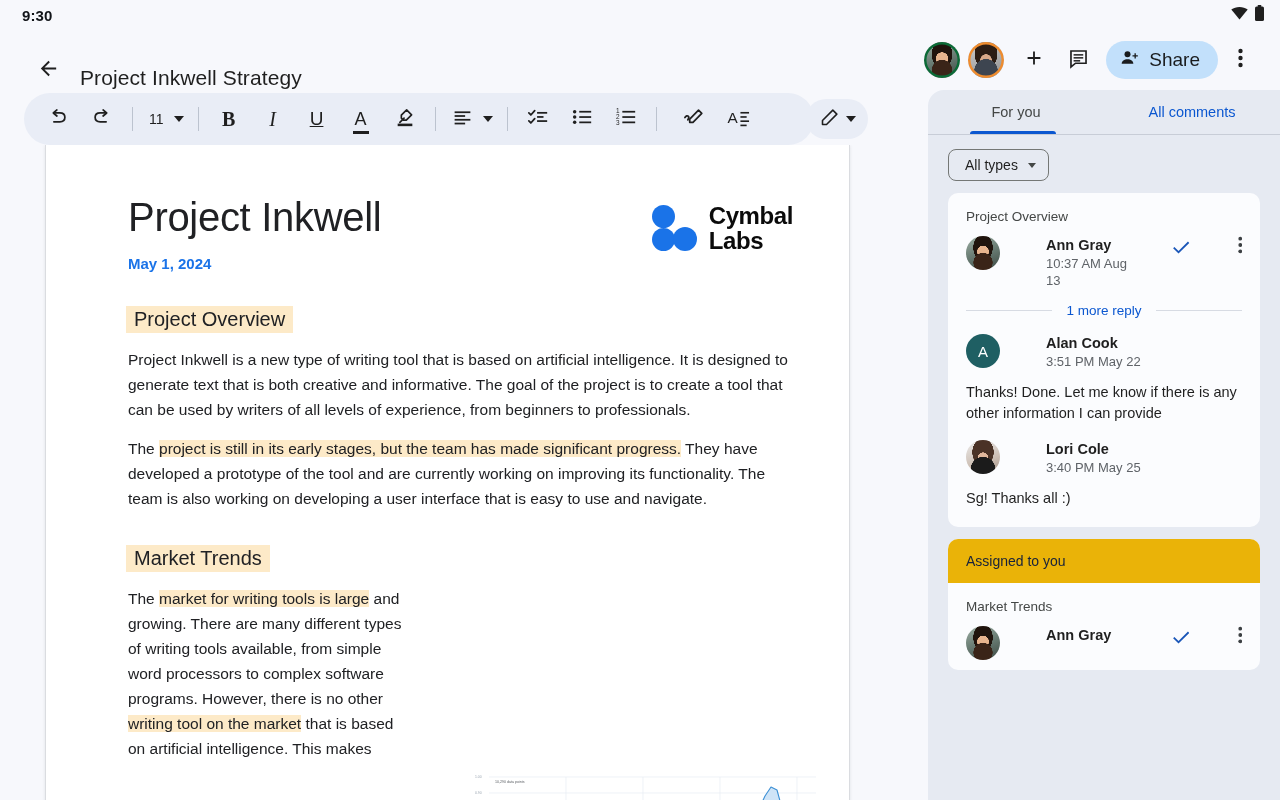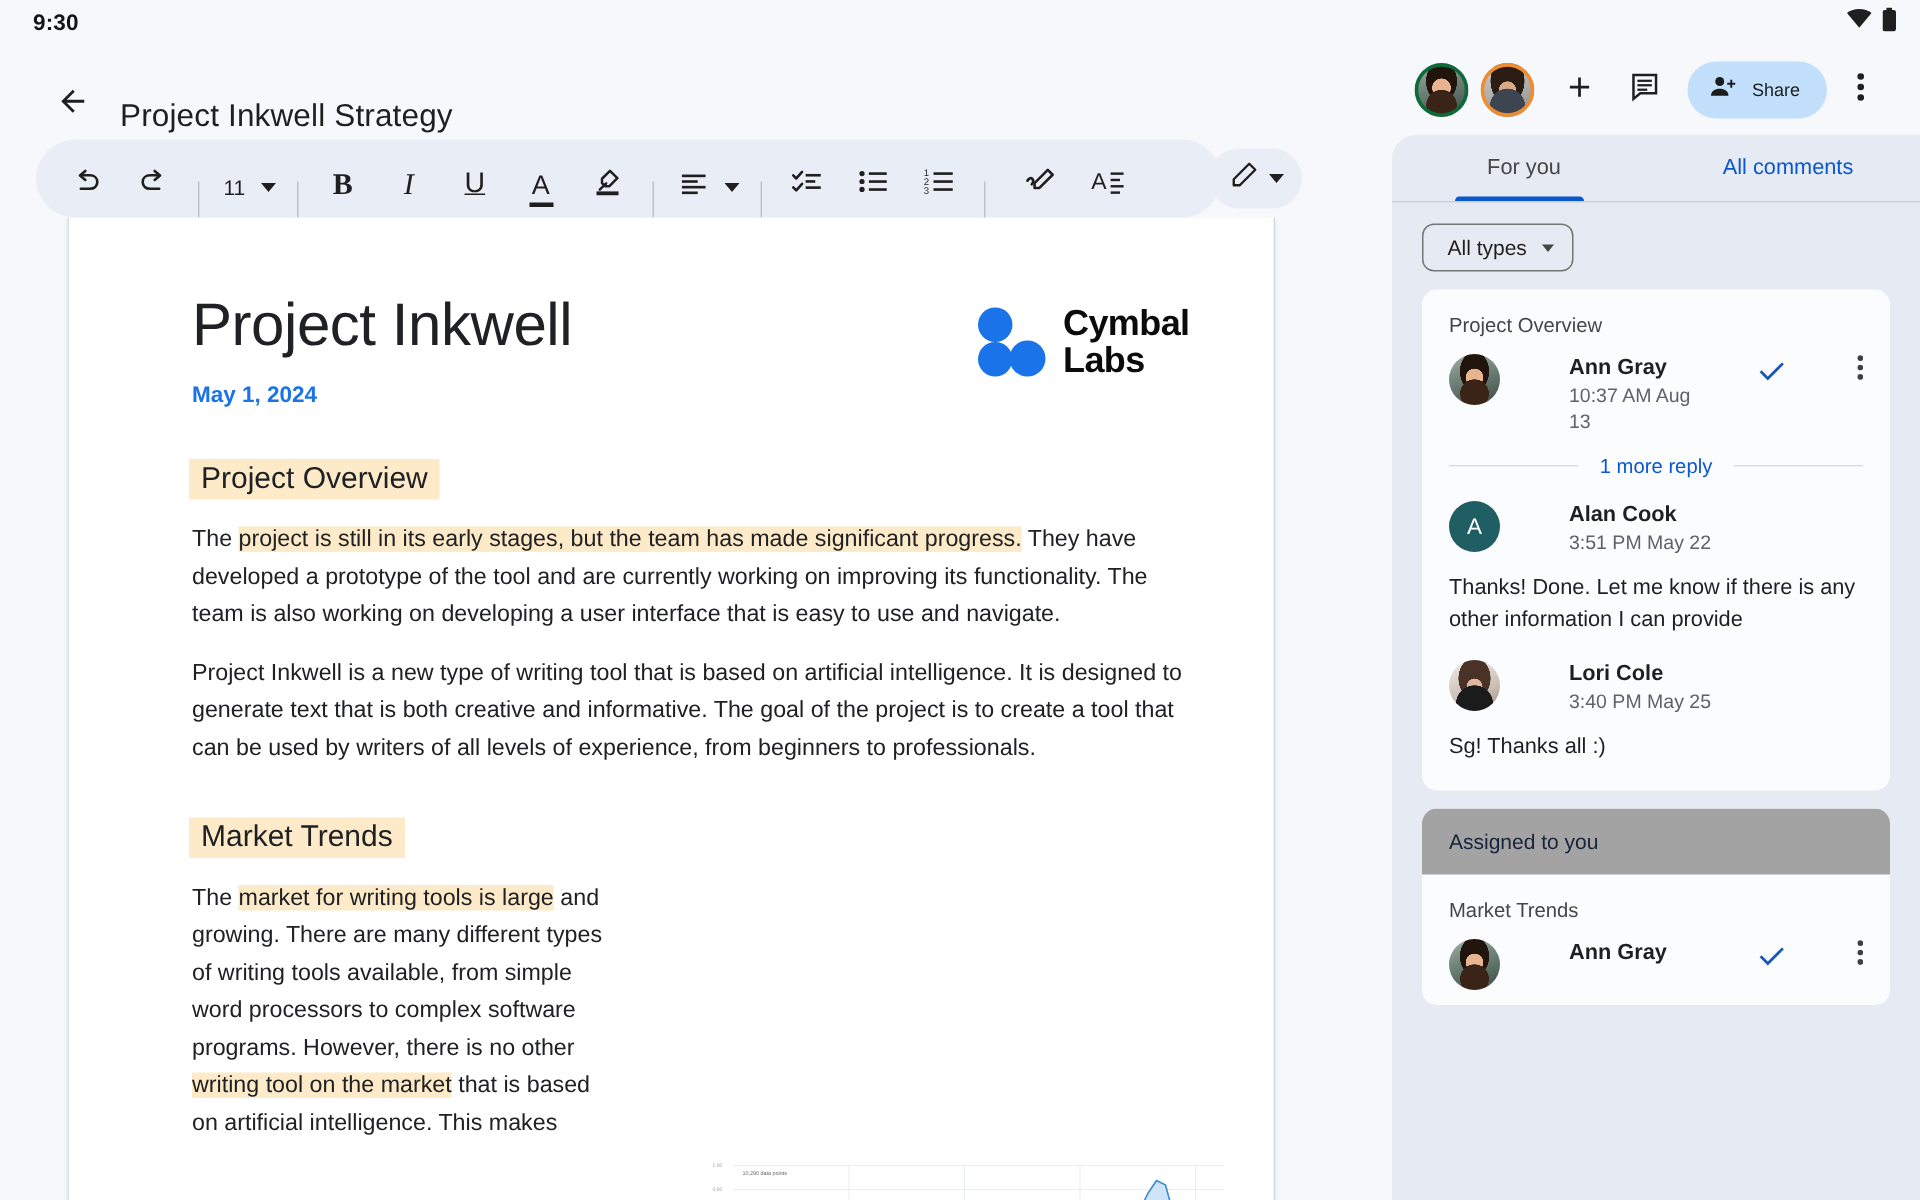--- a/index.html
+++ b/index.html
@@ -68,28 +68,28 @@
   .avatar-gap { margin-left: 8px; }
   .icon-btn {
     width: 44px; height: 44px; border-radius: 50%;
     display: flex; align-items: center; justify-content: center; cursor: pointer;
   }
   .share-btn {
     height: 38px; padding: 0 18px 0 14px; margin-left: 6px;
     background: #c2e0fb; border-radius: 19px;
     display: flex; align-items: center; gap: 9px; cursor: pointer;
   }
-  .share-label { font-size: 12px; color: #1a1c1e; font-weight: 500; }
+  .share-label { font-size: 19px; color: #1a1c1e; font-weight: 500; }
 
   
   .toolbar {
     position: absolute; top: 93px; left: 24px;
     width: 790px; height: 52px;
     background: #e9edf6; border-radius: 26px;
-    display: flex; align-items: flex-end; padding: 0 12px;
+    display: flex; align-items: center; padding: 0 12px;
   }
   .tb-btn {
     width: 44px; height: 44px; border-radius: 50%;
     display: flex; align-items: center; justify-content: center; cursor: pointer;
     flex: 0 0 auto;
   }
   .tb-sep { width: 1px; height: 24px; background: #bcc3cf; margin: 0 8px; flex: 0 0 auto; }
   .font-size-chip {
     display: flex; align-items: center; gap: 10px; cursor: pointer;
     padding: 0 6px 0 8px; height: 40px;
@@ -177,21 +177,21 @@
   .ctext { font-size: 14.5px; line-height: 21px; color: #1f1f1f; margin-top: 12px; }
   .cmention { color: #1a73e8; }
   .more-reply { display: flex; align-items: center; gap: 14px; margin: 14px 0 4px; }
   .mr-line { flex: 1; height: 1px; background: #d7dbe3; }
   .mr-label { font-size: 13.5px; color: #0b57d0; font-weight: 500; cursor: pointer; }
   .reply-block { margin-top: 16px; }
   .assigned-card {
     margin: 0 20px; background: #fbfcfe; border-radius: 10px; overflow: hidden;
   }
   .assigned-head {
-    background: #a3a3a3; padding: 14px 18px; font-size: 14px; color: #17223b; font-weight: 500;
+    background: #eab308; padding: 14px 18px; font-size: 14px; color: #17223b; font-weight: 500;
   }
   .assigned-body { padding: 16px 18px 10px; }
 </style>
 </head>
 <body>
 
 <div class="app">
 
   <div class="statusbar">
     <div class="status-time">9:30</div>
@@ -416,22 +416,22 @@
             <span style="display:block">Cymbal</span>
             <span style="display:block">Labs</span>
           </span>
         </div>
 
         <div class="doc-h1">Project Inkwell</div>
         <div class="doc-date">May 1, 2024</div>
 
         <div class="sec">
           <div class="doc-h2">Project Overview</div>
+          <p class="doc-p">Project Inkwell is a new type of writing tool that is based on artificial intelligence. It is designed to generate text that is both creative and informative. The goal of the project is to create a tool that can be used by writers of all levels of experience, from beginners to professionals.</p>
           <p class="doc-p"><span>The </span><span class="hl">project is still in its early stages, but the team has made significant progress.</span><span> They have developed a prototype of the tool and are currently working on improving its functionality. The team is also working on developing a user interface that is easy to use and navigate.</span></p>
-          <p class="doc-p">Project Inkwell is a new type of writing tool that is based on artificial intelligence. It is designed to generate text that is both creative and informative. The goal of the project is to create a tool that can be used by writers of all levels of experience, from beginners to professionals.</p>
         </div>
 
         <div class="sec">
           <div class="doc-h2">Market Trends</div>
           <div class="two-col">
             <div class="col-text"><span>The </span><span class="hl">market for writing tools is large</span><span> and growing. There are many different types of writing tools available, from simple word processors to complex software programs. However, there is no other </span><span class="hl">writing tool on the market</span><span> that is based on artificial intelligence. This makes</span></div>
           </div>
         </div>
 
       </div>

